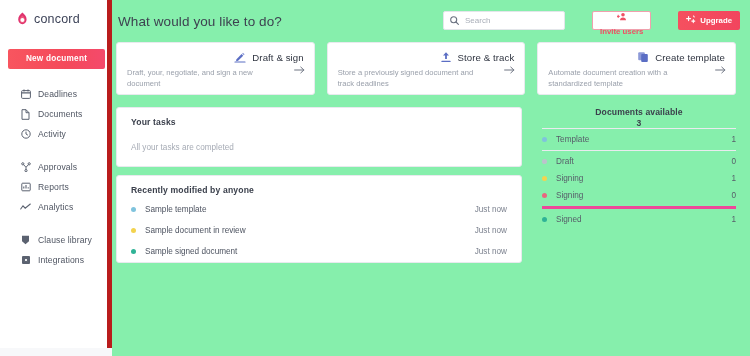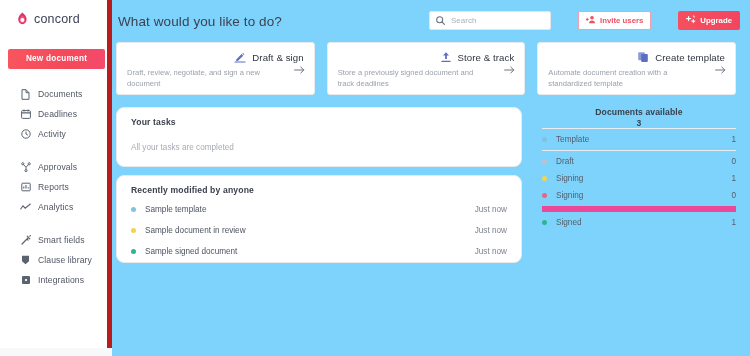--- a/index.html
+++ b/index.html
@@ -47,21 +47,21 @@
   }
   .nav-item .ico {
     width: 11px; height: 11px; flex: 0 0 11px;
     display: flex; align-items: center; justify-content: center;
     color: #5b6270;
   }
   .nav-item .ico svg { display: block; }
   .nav-item .lbl { font-size: 8.6px; color: #4f5562; letter-spacing: .1px; }
 
   
-  .main { flex: 1; height: 356px; background: #7dd3fc; position: relative; }
+  .main { flex: 1; height: 356px; background: #86efac; position: relative; }
 
   
   .topbar {
     height: 43px; display: flex; align-items: center;
     padding: 0 14px 0 0; position: relative;
   }
   .page-title {
     font-size: 13.5px; color: #3d4250; font-weight: 400;
     margin-left: 6px; letter-spacing: .1px;
   }
@@ -81,20 +81,21 @@
     font-family: "Liberation Sans", sans-serif;
   }
   .search-box input::placeholder { color: #a9aeb8; }
   .btn-outline {
     height: 19px; border: 1px solid #f0a0ad; border-radius: 2px;
     background: #fff; color: #ef4f63;
     font-size: 7.8px; font-weight: bold;
     display: flex; align-items: center; gap: 4px;
     padding: 0 7px; cursor: pointer; white-space: nowrap;
     font-family: "Liberation Sans", sans-serif;
+    flex-direction: column;
   }
   .btn-solid {
     height: 19px; border: none; border-radius: 2px;
     background: linear-gradient(90deg,#f5505f 0%,#f2455e 100%);
     color: #fff; font-size: 7.8px; font-weight: bold;
     display: flex; align-items: center; gap: 4px;
     padding: 0 8px; cursor: pointer; white-space: nowrap;
     font-family: "Liberation Sans", sans-serif;
   }
 
@@ -121,21 +122,21 @@
     color: #6e7482;
   }
   .ac-arrow svg { display: block; }
 
   
   .lower {
     display: flex; gap: 0; padding: 0 0 0 4px; margin-top: 12px;
   }
   .lower-left { width: 406px; flex: 0 0 406px; }
   .panel {
-    background: #fff; border: 1px solid #e8eaee; border-radius: 8px;
+    background: #fff; border: 1px solid #e8eaee; border-radius: 3px;
   }
   .panel-title {
     font-size: 8.6px; color: #3b404c; font-weight: bold;
     padding: 9px 0 0 14px; letter-spacing: .15px;
   }
   .tasks-panel { height: 60px; }
   .tasks-empty {
     font-size: 8.2px; color: #a6abb5; padding: 16px 0 0 14px;
   }
   .recent-panel { margin-top: 8px; height: 88px; }
@@ -183,35 +184,35 @@
       <span class="logo-text">concord</span>
     </div>
 
     <button class="new-doc-btn">New document</button>
 
     <nav class="nav">
 
       <div class="nav-group">
         <div class="nav-item">
           <span class="ico">
+            <svg width="10" height="10" viewBox="0 0 10 10" fill="none" stroke="#5b6270" stroke-width="1">
+              <rect x=".6" y="1.6" width="8.8" height="7.8" rx="1"></rect>
+                <path d="M.6 3.9h8.8M3 .6v2M7 .6v2" stroke-width="1.1"></path>
+            </svg>
+          </span>
+          <span class="lbl">Deadlines</span>
+        </div>
+        <div class="nav-item">
+          <span class="ico">
             <svg width="9" height="11" viewBox="0 0 9 11" fill="none" stroke="#5b6270" stroke-width="1">
               <path d="M1 .7h4l3 3v6.6H1z"></path>
                 <path d="M5 .7v3h3"></path>
             </svg>
           </span>
           <span class="lbl">Documents</span>
-        </div>
-        <div class="nav-item">
-          <span class="ico">
-            <svg width="10" height="10" viewBox="0 0 10 10" fill="none" stroke="#5b6270" stroke-width="1">
-              <rect x=".6" y="1.6" width="8.8" height="7.8" rx="1"></rect>
-                <path d="M.6 3.9h8.8M3 .6v2M7 .6v2" stroke-width="1.1"></path>
-            </svg>
-          </span>
-          <span class="lbl">Deadlines</span>
         </div>
         <div class="nav-item">
           <span class="ico">
             <svg width="10" height="10" viewBox="0 0 10 10" fill="none" stroke="#5b6270" stroke-width="1">
               <circle cx="5" cy="5" r="4.2"></circle>
                 <path d="M5 2.6V5l1.9 1.2"></path>
             </svg>
           </span>
           <span class="lbl">Activity</span>
         </div>
@@ -242,30 +243,20 @@
           <span class="ico">
             <svg width="11" height="8" viewBox="0 0 11 8" fill="none" stroke="#5b6270" stroke-width="1.1" stroke-linecap="round">
               <path d="M.7 6 3 2.8l2.2 2.4L10.3 1"></path>
             </svg>
           </span>
           <span class="lbl">Analytics</span>
         </div>
       </div>
 
       <div class="nav-group">
-        <div class="nav-item">
-          <span class="ico">
-            <svg width="10" height="10" viewBox="0 0 10 10" fill="none" stroke="#5b6270" stroke-width="1.2" stroke-linecap="round">
-              <path d="M1 9 7 3"></path>
-                <path d="M6.2 1.2 8.8 3.8"></path>
-                <path d="M8.8 1.2 9.4.6M6.4 4.4 7 5"></path>
-            </svg>
-          </span>
-          <span class="lbl">Smart fields</span>
-        </div>
         <div class="nav-item">
           <span class="ico">
             <svg width="9" height="10" viewBox="0 0 9 10" fill="none" stroke="#5b6270" stroke-width="1">
               <path d="M1 .8h7v5.4l-3.5 3L1 6.2z" fill="#5b6270" stroke="none"></path>
             </svg>
           </span>
           <span class="lbl">Clause library</span>
         </div>
         <div class="nav-item">
           <span class="ico">
@@ -327,21 +318,21 @@
         <div class="ac-head">
           <span class="ac-icon">
             <svg width="12" height="12" viewBox="0 0 12 12" fill="none">
               <path d="M2.5 8.2 7.6 3.1l1.6 1.6-5.1 5.1-2.1.5z" fill="#5b6ec4"></path>
               <path d="M1 11h10" stroke="#5b6ec4" stroke-width="1.2" stroke-linecap="round"></path>
               <path d="M8.1 2.6 9 1.7l1.6 1.6-.9.9z" fill="#8d9ad8"></path>
             </svg>
           </span>
           <span class="ac-title">Draft &amp; sign</span>
         </div>
-        <div class="ac-desc">Draft, review, negotiate, and sign a new document</div>
+        <div class="ac-desc">Draft, your, negotiate, and sign a new document</div>
         <span class="ac-arrow">
           <svg width="11" height="8" viewBox="0 0 11 8" fill="none" stroke="#6e7482" stroke-width="1" stroke-linecap="round" stroke-linejoin="round">
             <path d="M.6 4h9.2M6.8 1.1 9.9 4 6.8 6.9"></path>
           </svg>
         </span>
       </div>
 
       <div class="action-card">
         <div class="ac-head">
           <span class="ac-icon">
@@ -422,21 +413,21 @@
         </div>
 
         <div class="stat-group">
           <div class="stat-row">
             <span class="dot" style="background:#7fc3dd"></span>
             <span class="n">Template</span>
             <span class="v">1</span>
           </div>
         </div>
 
-        <div class="stat-group" style="border-top:1px solid #e9ebef;border-bottom:6px solid #ec4899">
+        <div class="stat-group" style="border-top:1px solid #e9ebef;border-bottom:3px solid #ec4899">
           <div class="stat-row">
             <span class="dot" style="background:#bcc2cc"></span>
             <span class="n">Draft</span>
             <span class="v">0</span>
           </div>
           <div class="stat-row">
             <span class="dot" style="background:#f3d34f"></span>
             <span class="n">Signing</span>
             <span class="v">1</span>
           </div>

